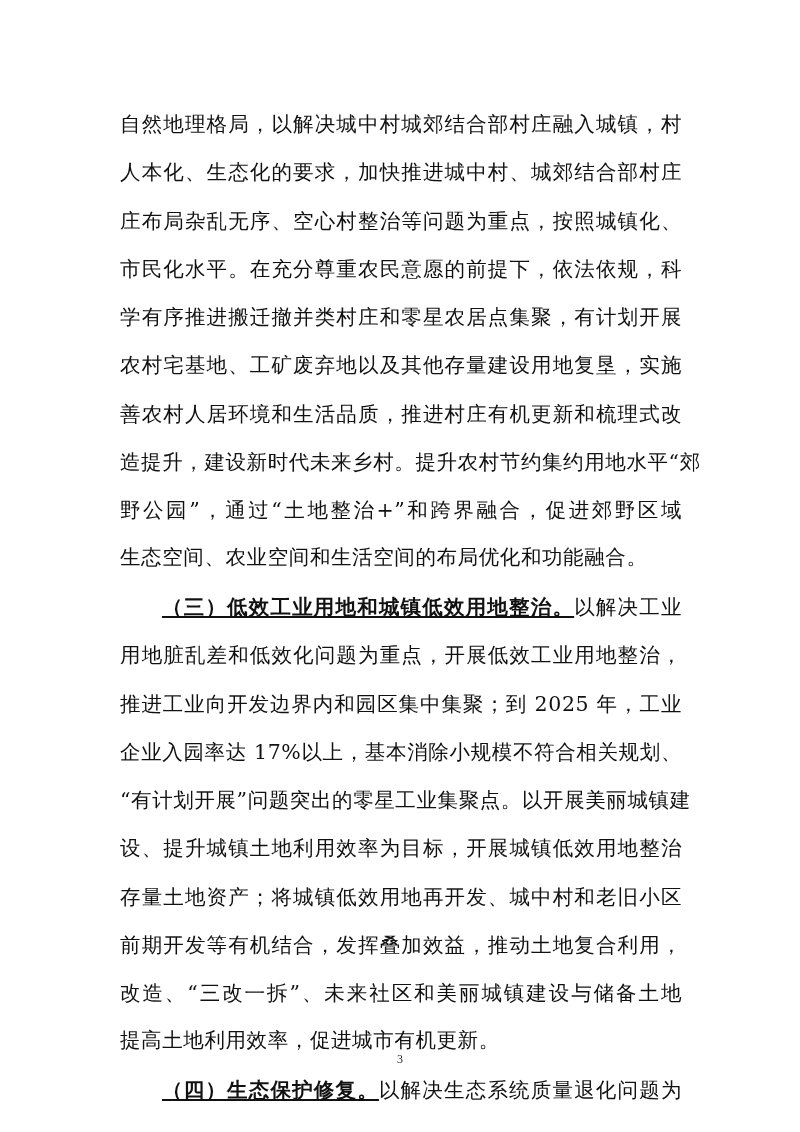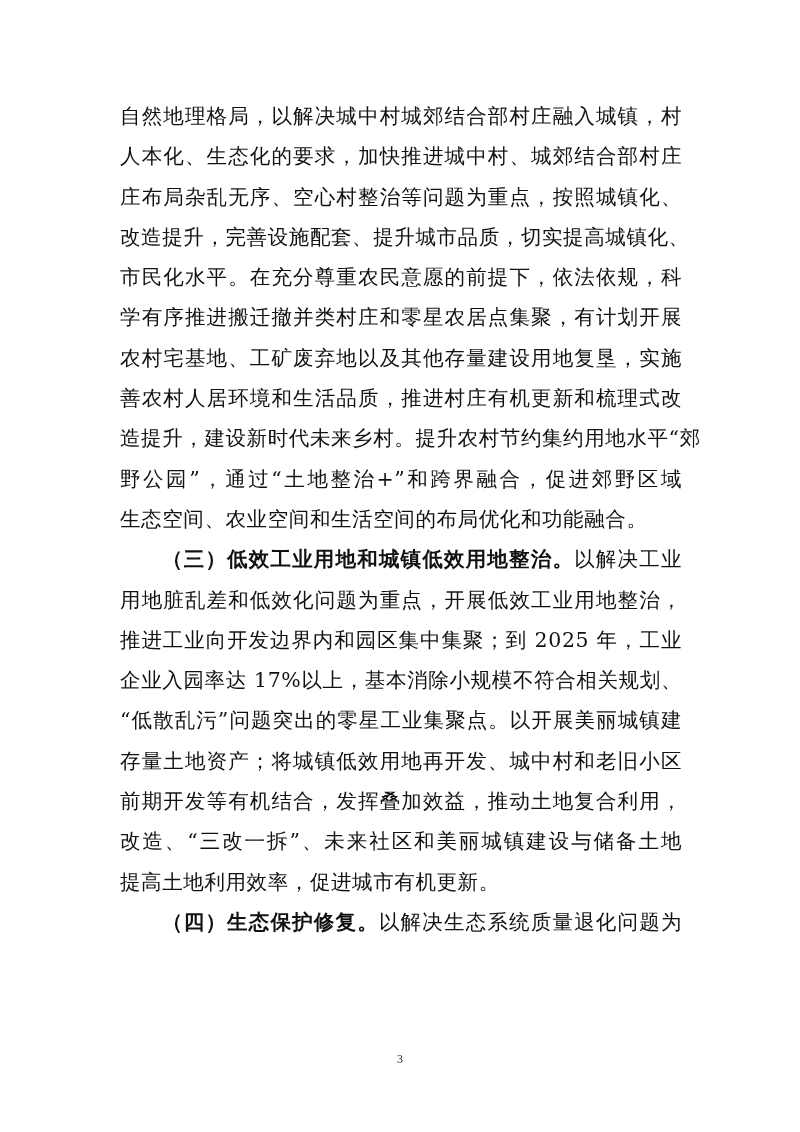--- a/index.html
+++ b/index.html
@@ -6,53 +6,54 @@
   body { width: 800px; height: 1132px; position: relative; overflow: hidden; }
   .page {
     position: absolute; left: 120px; top: 96px; width: 562px;
     font-family: "DejaVu Serif", "Liberation Serif", serif;
     color: #111111;
   }
   .line {
     height: 40.3px; line-height: 40.3px; font-size: 20.5px;
     white-space: nowrap; text-align: justify; text-align-last: justify;
     letter-spacing: 0.6px;
+    margin-top: 8px;
   }
-  .line.last { text-align-last: left; }
+  .line.last { text-align-last: left; font-family: Liberation Mono, monospace; }
   .line.indent { padding-left: 42px; }
-  .heading { font-weight: bold; }
+  .heading { font-weight: bold; text-decoration: underline; }
   .page-number {
     position: absolute; top: 1052px; left: 0; width: 800px; text-align: center;
     font-family: "Liberation Serif", serif; font-size: 12px; color: #222;
   }
 </style>
 </head>
 <body>
 
 <div class="page">
   <div>
     <div class="line">自然地理格局，以解决城中村城郊结合部村庄融入城镇，村</div>
     <div class="line">人本化、生态化的要求，加快推进城中村、城郊结合部村庄</div>
     <div class="line">庄布局杂乱无序、空心村整治等问题为重点，按照城镇化、</div>
-    <div class="line">改造提升，完善设施配套、提升城市品质，切实提高城镇化、</div>
     <div class="line">市民化水平。在充分尊重农民意愿的前提下，依法依规，科</div>
     <div class="line">学有序推进搬迁撤并类村庄和零星农居点集聚，有计划开展</div>
     <div class="line">农村宅基地、工矿废弃地以及其他存量建设用地复垦，实施</div>
     <div class="line">善农村人居环境和生活品质，推进村庄有机更新和梳理式改</div>
     <div class="line">造提升，建设新时代未来乡村。提升农村节约集约用地水平“郊</div>
     <div class="line">野公园”，通过“土地整治+”和跨界融合，促进郊野区域</div>
     <div class="line last">生态空间、农业空间和生活空间的布局优化和功能融合。</div>
   </div>
 
   <div>
     <div class="line indent"><span class="heading">（三）低效工业用地和城镇低效用地整治。</span><span>以解决工业</span></div>
     <div class="line">用地脏乱差和低效化问题为重点，开展低效工业用地整治，</div>
     <div class="line">推进工业向开发边界内和园区集中集聚；到 2025 年，工业</div>
     <div class="line">企业入园率达 17%以上，基本消除小规模不符合相关规划、</div>
-    <div class="line">“低散乱污”问题突出的零星工业集聚点。以开展美丽城镇建</div>
+    <div class="line">“有计划开展”问题突出的零星工业集聚点。以开展美丽城镇建</div>
+    <div class="line">设、提升城镇土地利用效率为目标，开展城镇低效用地整治</div>
     <div class="line">存量土地资产；将城镇低效用地再开发、城中村和老旧小区</div>
     <div class="line">前期开发等有机结合，发挥叠加效益，推动土地复合利用，</div>
     <div class="line">改造、“三改一拆”、未来社区和美丽城镇建设与储备土地</div>
     <div class="line last">提高土地利用效率，促进城市有机更新。</div>
   </div>
 
   <div>
     <div class="line indent"><span class="heading">（四）生态保护修复。</span><span>以解决生态系统质量退化问题为</span></div>
   </div>
 </div>

